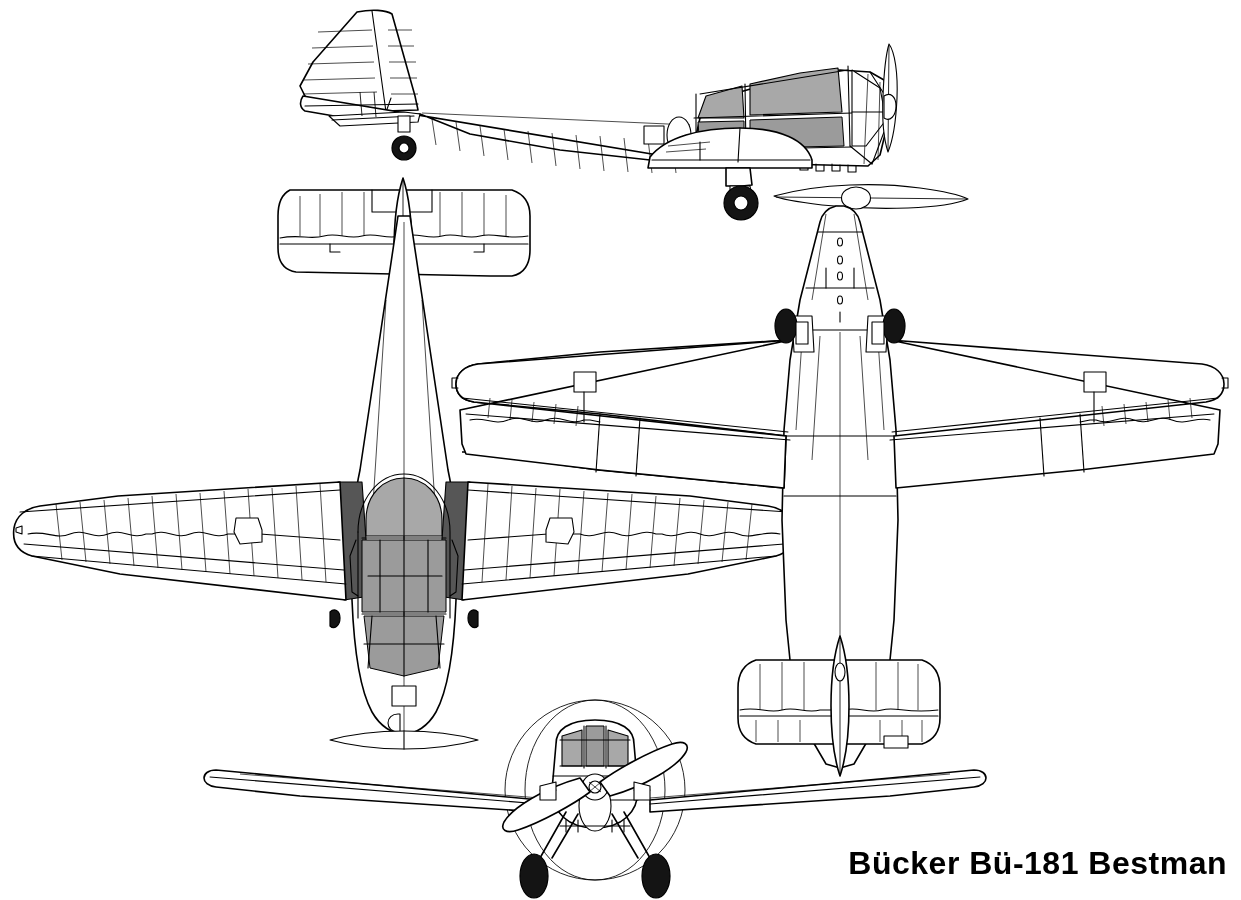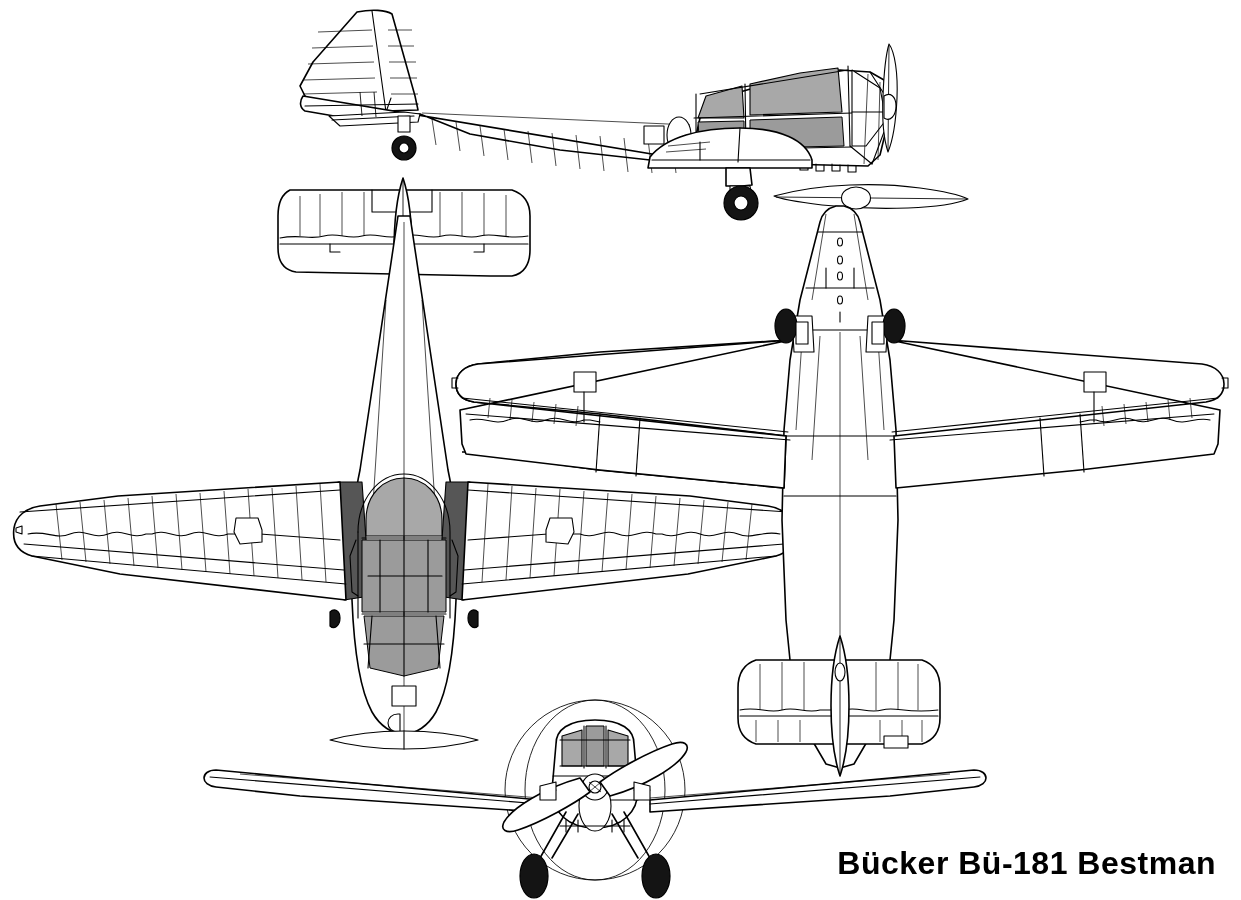--- a/index.html
+++ b/index.html
@@ -7,21 +7,21 @@
   body{font-family:"Liberation Sans", sans-serif;}
   #sheet{
     position:relative;
     width:1241px;height:900px;
     background:#ffffff;
     overflow:hidden;
   }
   #sheet svg{position:absolute;left:0;top:0;}
   .caption{
     position:absolute;
-    right:25px;bottom:18px;
+    right:14px;bottom:18px;
     font-family:"Liberation Sans", sans-serif;
     font-weight:bold;
     font-size:32px;
     letter-spacing:0.5px;
     color:#000000;
     white-space:nowrap;
   }
 </style>
 </head>
 <body>

